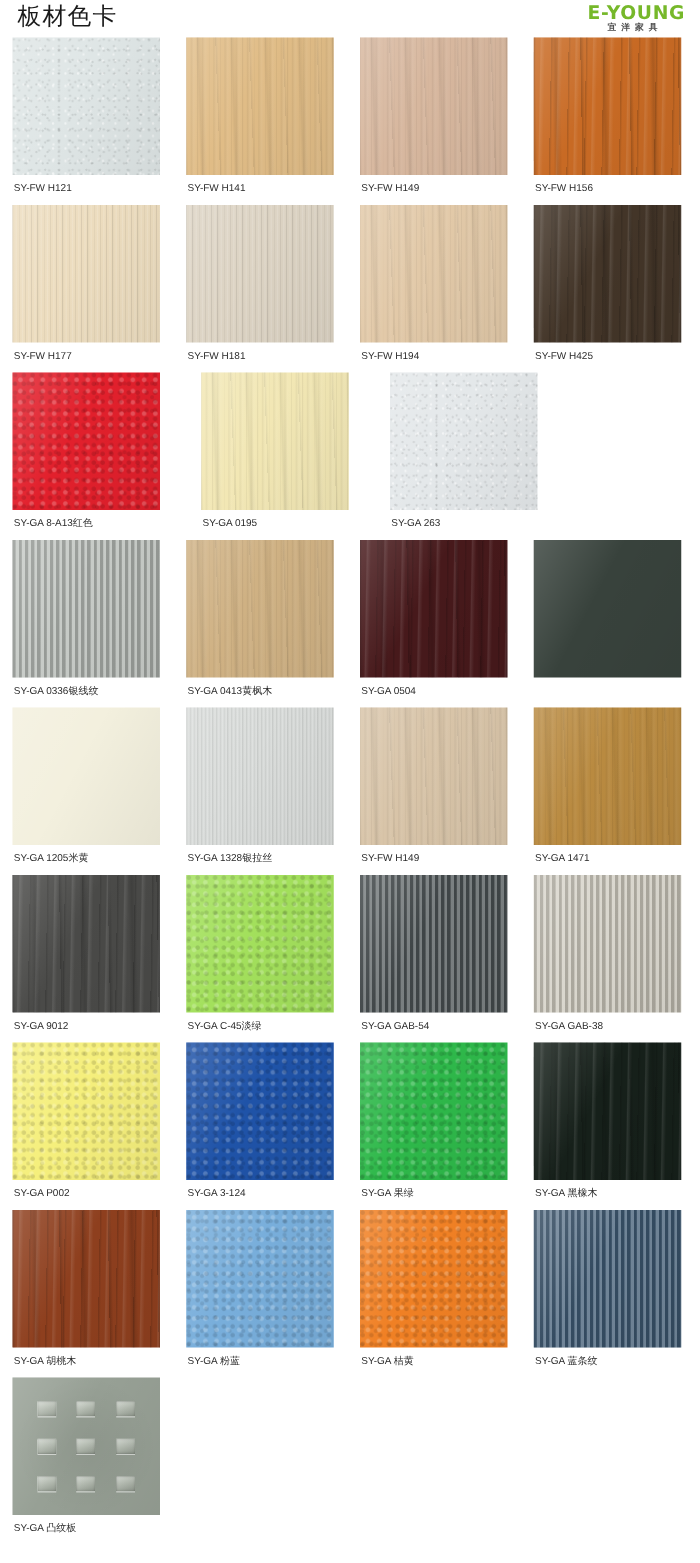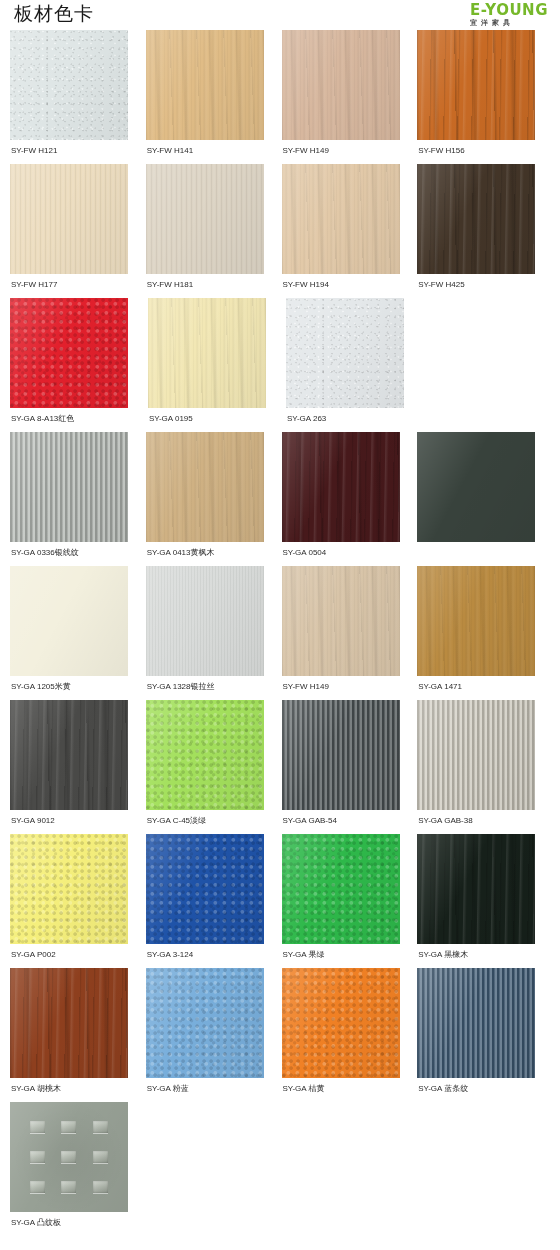--- a/index.html
+++ b/index.html
@@ -20,21 +20,21 @@
     justify-content: space-between;
     padding: 2px 12px 0 14px;
   }
   .page-title {
     font-size: 19px;
     font-weight: 400;
     color: #1a1a1a;
     letter-spacing: 1px;
     line-height: 24px;
   }
-  .brand { text-align: left; padding-top: 1px; }
+  .brand { text-align: center; padding-top: 1px; }
   .brand-name {
     font-size: 15px;
     font-weight: 800;
     color: #76b82a;
     letter-spacing: 0.5px;
     line-height: 15px;
     font-family: "DejaVu Sans", sans-serif;
   }
   .brand-sub {
     font-size: 7px;
@@ -44,21 +44,21 @@
     padding-right: 2px;
     font-weight: 700;
   }
 
   
   .grid {
     padding: 0 10px;
   }
   .row {
     display: flex;
-    gap: 0;
+    gap: 13px;
   }
   .cell {
     width: 135px;
     margin-right: 3px;
     position: relative;
   }
   .cell:last-child { margin-right: 0; }
 
   .swatch {
     width: 118px;

